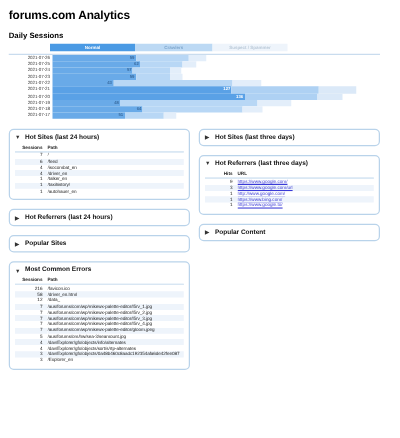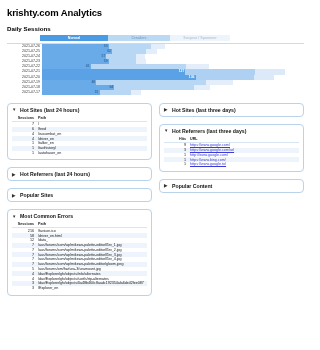--- a/index.html
+++ b/index.html
@@ -75,21 +75,21 @@
   table.t td{padding:0.4px 0;color:#222;white-space:nowrap;overflow:hidden;}
   table.t tr.z td{background:#eef4fb;}
   table.t td.url a{color:#3a3ad6;text-decoration:underline;}
   table.t td.path{letter-spacing:-0.05px;}
 </style>
 </head>
 <body>
 
 <div class="page">
 
-  <div class="app-title">krishty.com Analytics</div>
+  <div class="app-title">forums.com Analytics</div>
 
   <div class="section-title">Daily Sessions</div>
 
   <div class="chart">
     <div class="legend">
       <div class="lg lg-normal">Normal</div>
       <div class="lg lg-crawler">Crawlers</div>
       <div class="lg lg-suspect">Suspect / Spammer</div>
     </div>
     <div class="rows" id="chart-rows">

